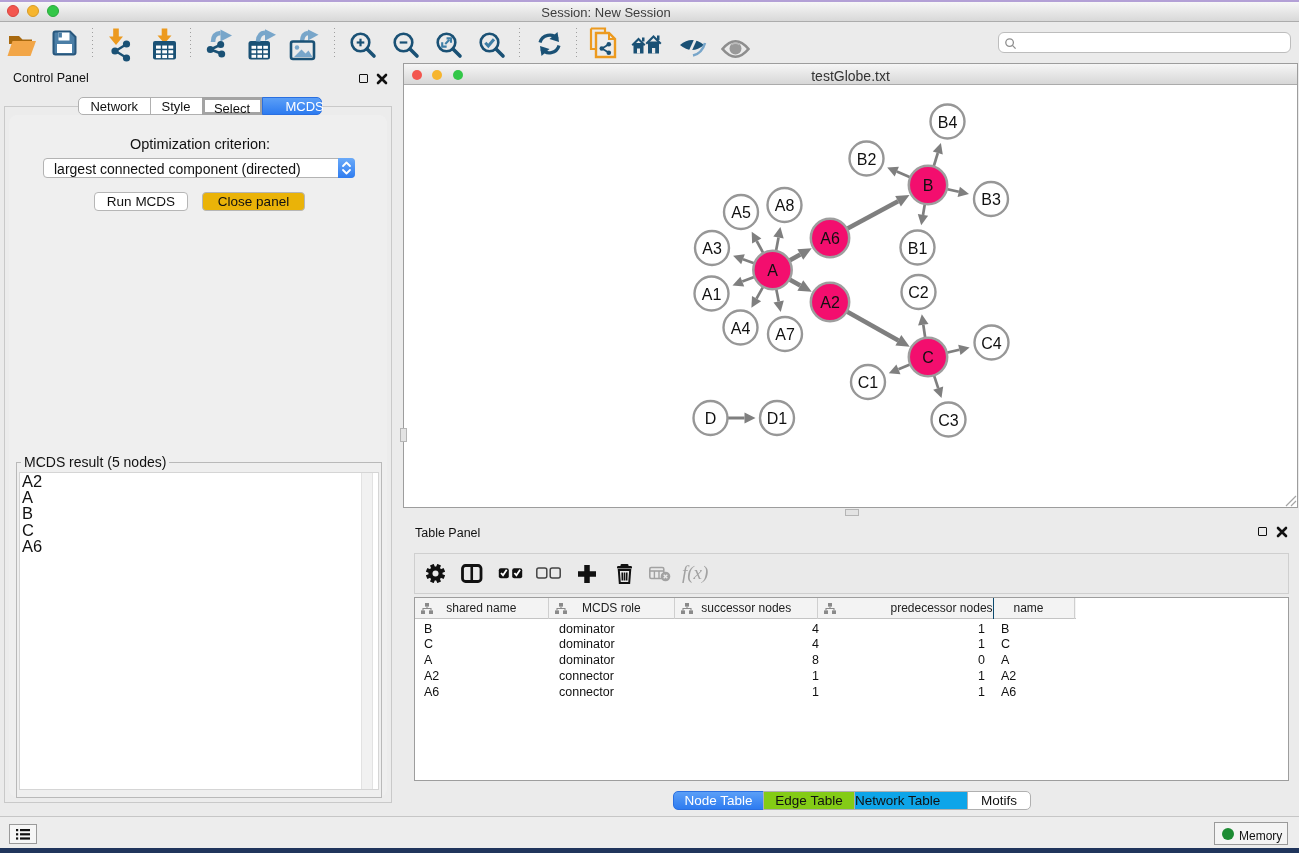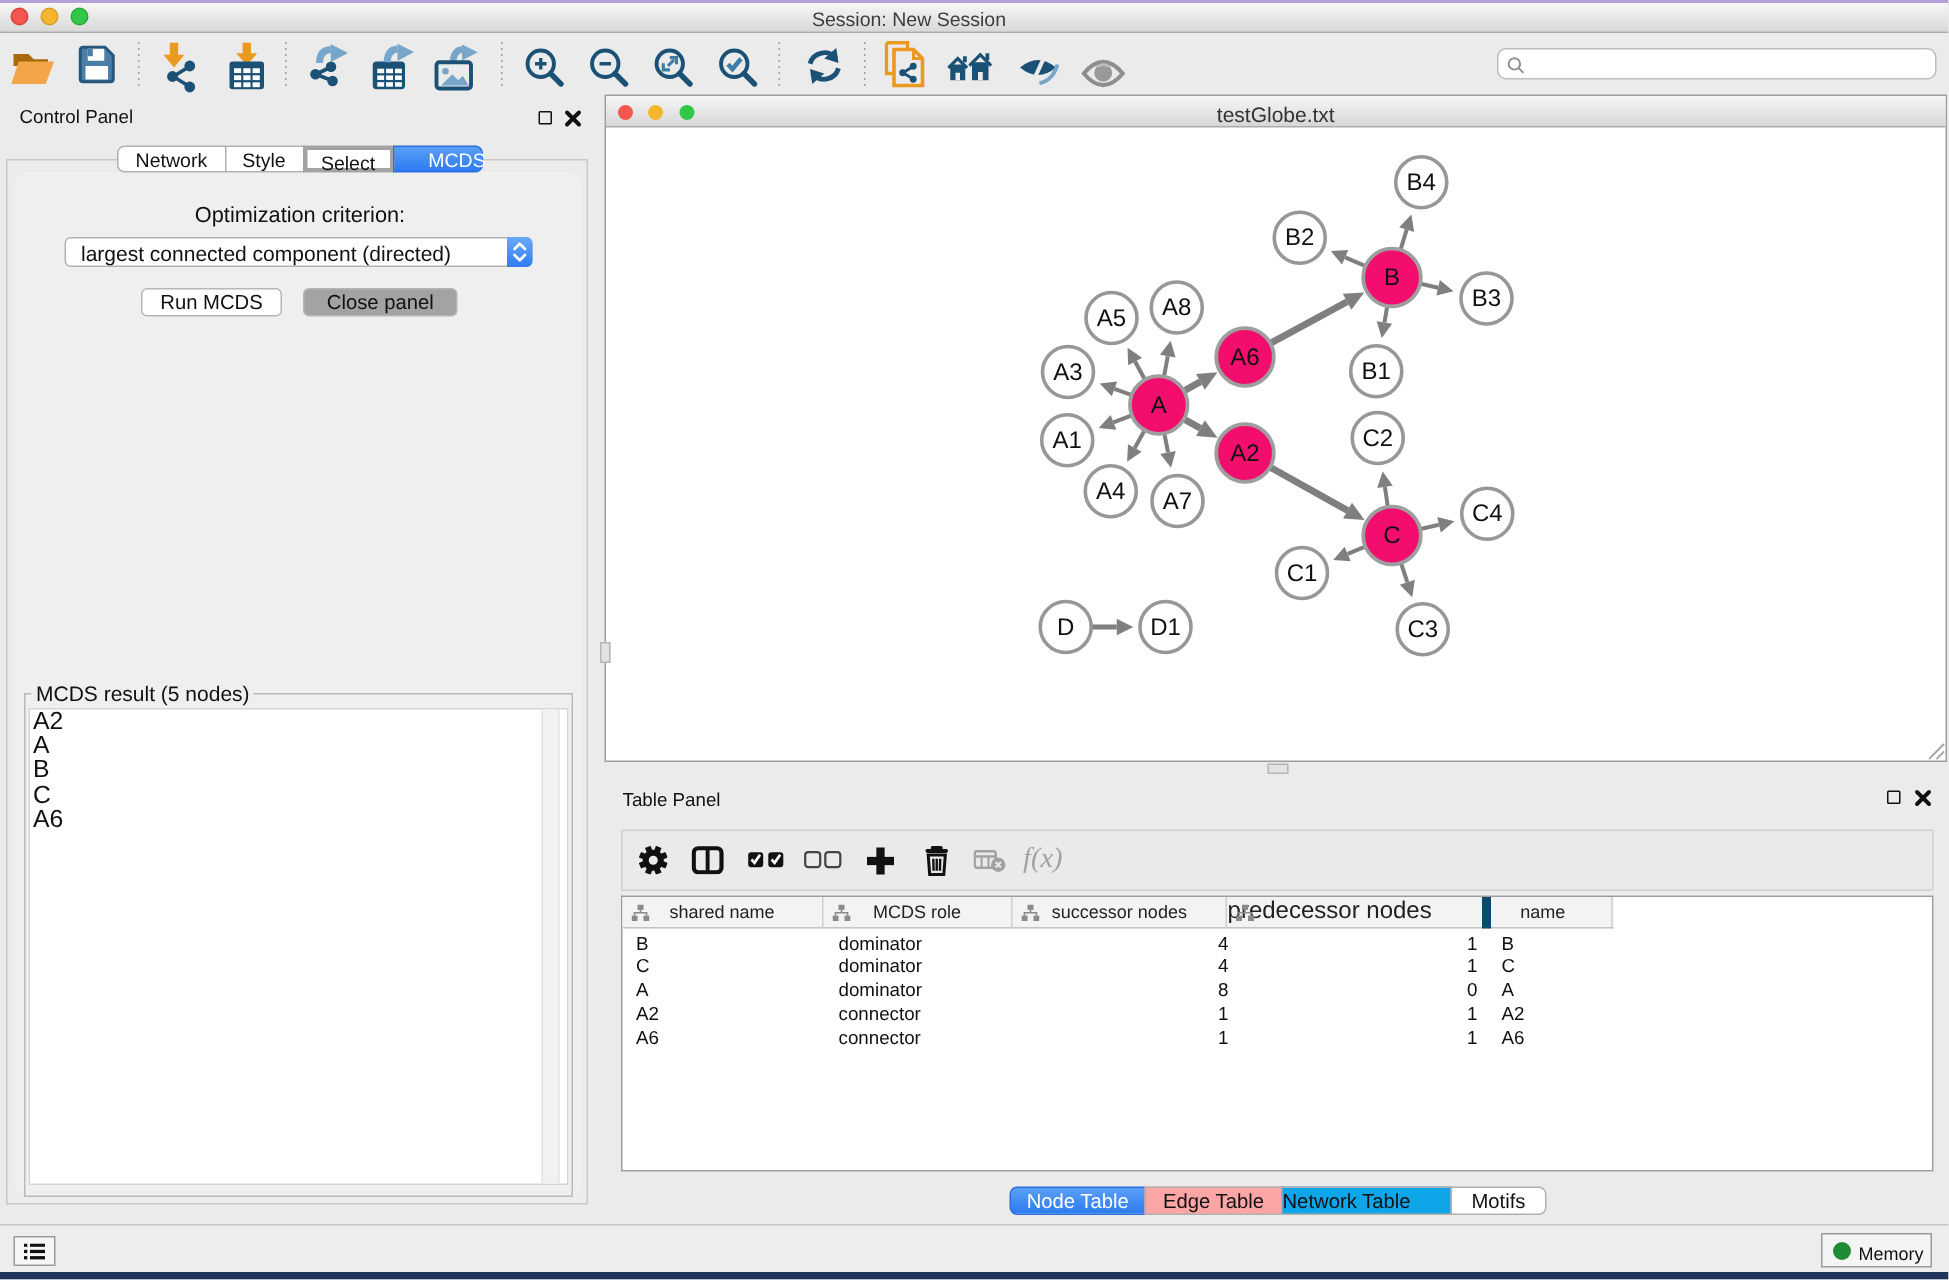--- a/index.html
+++ b/index.html
@@ -183,21 +183,21 @@
 
 <div class="abs" style="left:43px;top:158px;width:312px;height:20px;background:#fff;border:1px solid #b3b3b3;border-radius:4px;"></div>
 <div class="abs" style="left:54px;top:161px;font-size:14px;color:#111;">largest connected component (directed)</div>
 <div class="abs" style="left:338px;top:158px;width:17px;height:20px;background:linear-gradient(#6aaaf9,#2f7cf0);border-radius:0 4px 4px 0;"></div>
 <svg class="abs" style="left:341px;top:161px;" width="11" height="14" viewBox="0 0 11 14">
     <path d="M2 5 L5.5 1.5 L9 5" fill="none" stroke="#fff" stroke-width="1.8" stroke-linejoin="round" stroke-linecap="round"></path>
     <path d="M2 9 L5.5 12.5 L9 9" fill="none" stroke="#fff" stroke-width="1.8" stroke-linejoin="round" stroke-linecap="round"></path>
   </svg>
 
 <div class="abs" style="left:94px;top:192px;width:94px;height:19px;background:#fff;border:1px solid #b6b6b6;border-radius:4px;text-align:center;font-size:13.5px;line-height:18px;color:#111;">Run MCDS</div>
-<div class="abs" style="left:202px;top:192px;width:103px;height:19px;background:#a3a3a3;border:1px solid #b6b6b6;border-radius:4px;text-align:center;font-size:13.5px;line-height:18px;color:#111;">Close panel</div>
+<div class="abs" style="left:202px;top:192px;width:103px;height:19px;background:#eab308;border:1px solid #b6b6b6;border-radius:4px;text-align:center;font-size:13.5px;line-height:18px;color:#111;">Close panel</div>
 
 <div class="abs" style="left:16px;top:462px;width:366px;height:336px;border:1px solid #b9b9b9;"></div>
 <div class="abs" style="left:21px;top:454px;background:#efefef;padding:0 3px;font-size:14px;color:#111;">MCDS result (5 nodes)</div>
 <div class="abs" style="left:19px;top:472px;width:360px;height:318px;background:#fff;border:1px solid #d5d5d5;"></div>
 <div class="abs" style="left:361px;top:473px;width:12px;height:316px;background:#f1f1f1;border-left:1px solid #e2e2e2;border-right:1px solid #e2e2e2;"></div>
 <div id="mcdslist" class="abs" style="left:22px;top:473px;font-size:16.5px;color:#111;line-height:16.2px;">A2<br>A<br>B<br>C<br>A6</div>
 
 <div class="abs" style="left:403px;top:63px;width:895px;height:445px;background:#fff;border:1px solid #9d9d9d;"></div>
 <div class="abs" style="left:404px;top:64px;width:893px;height:21px;background:linear-gradient(#f6f6f6,#d7d7d7);border-bottom:1px solid #ababab;"></div>
 <div class="abs" style="left:412px;top:70px;width:10px;height:10px;border-radius:50%;background:#f3564f;"></div>
@@ -373,21 +373,21 @@
         <path d="M6 3.6 L6 5.5 M2 7.4 L2 5.5 L10 5.5 L10 7.4" fill="none" stroke="#8a8a8a" stroke-width="1.1"></path>
       </svg>MCDS role</div>
     <div class="abs" style="left:260.1px;top:0;width:143.3px;height:21px;border-right:1px solid #cfcfcf;font-size:12px;color:#222;text-align:center;line-height:20px;padding-right:0px;"><svg width="12" height="11" viewBox="0 0 12 11" style="position:absolute;left:6px;top:5px;">
         <g fill="#8a8a8a">
           <rect x="4" y="0" width="4" height="3.6"></rect>
           <rect x="0" y="7.4" width="4" height="3.6"></rect>
           <rect x="8" y="7.4" width="4" height="3.6"></rect>
         </g>
         <path d="M6 3.6 L6 5.5 M2 7.4 L2 5.5 L10 5.5 L10 7.4" fill="none" stroke="#8a8a8a" stroke-width="1.1"></path>
       </svg>successor nodes</div>
-    <div class="abs" style="left:403.4px;top:0;width:175.2px;height:21px;border-right:6px solid #0c4a6e;font-size:16px;color:#222;text-align:left;line-height:20px;padding-right:0px;"><svg width="12" height="11" viewBox="0 0 12 11" style="position:absolute;left:6px;top:5px;">
+    <div class="abs" style="left:403.4px;top:0;width:175.2px;height:21px;border-right:1px solid #0c4a6e;font-size:12px;color:#222;text-align:right;line-height:20px;padding-right:0px;"><svg width="12" height="11" viewBox="0 0 12 11" style="position:absolute;left:6px;top:5px;">
         <g fill="#8a8a8a">
           <rect x="4" y="0" width="4" height="3.6"></rect>
           <rect x="0" y="7.4" width="4" height="3.6"></rect>
           <rect x="8" y="7.4" width="4" height="3.6"></rect>
         </g>
         <path d="M6 3.6 L6 5.5 M2 7.4 L2 5.5 L10 5.5 L10 7.4" fill="none" stroke="#8a8a8a" stroke-width="1.1"></path>
       </svg>predecessor nodes</div>
     <div class="abs" style="left:578.6px;top:0;width:81.9px;height:21px;border-right:1px solid #cfcfcf;font-size:12px;color:#222;text-align:center;line-height:20px;padding-right:11px;">name</div>
   </div>
 <div id="tbody" class="abs" style="left:415px;top:619px;width:873px;height:161px;">
@@ -413,21 +413,21 @@
     <div class="abs" style="left:586px;top:49.9px;font-size:12.5px;color:#111;">A2</div>
     <div class="abs" style="left:9px;top:65.7px;font-size:12.5px;color:#111;">A6</div>
     <div class="abs" style="left:144px;top:65.7px;font-size:12.5px;color:#111;">connector</div>
     <div class="abs" style="left:304px;top:65.7px;width:100px;text-align:right;font-size:12.5px;color:#111;">1</div>
     <div class="abs" style="left:470px;top:65.7px;width:100px;text-align:right;font-size:12.5px;color:#111;">1</div>
     <div class="abs" style="left:586px;top:65.7px;font-size:12.5px;color:#111;">A6</div>
   </div>
 
 <div id="btabs" class="abs" style="left:673px;top:791px;height:19px;">
     <div class="abs" style="left:0px;top:0;width:91px;height:19px;background:linear-gradient(#5b9ff7,#2d7bf0);color:#fff;border:1px solid #2a6fe0;border-radius:5px 0 0 5px;font-size:13.5px;text-align:center;line-height:18px;">Node Table</div>
-    <div class="abs" style="left:90px;top:0;width:92px;height:19px;background:#fca5a5;color:#111;border:1px solid #b0b0b0;font-size:13.5px;text-align:center;line-height:18px;">Edge Table</div>
+    <div class="abs" style="left:90px;top:0;width:92px;height:19px;background:#84cc16;color:#111;border:1px solid #b0b0b0;font-size:13.5px;text-align:center;line-height:18px;">Edge Table</div>
     <div class="abs" style="left:181px;top:0;width:114px;height:19px;background:#0ea5e9;color:#111;border:1px solid #b0b0b0;font-size:13.5px;text-align:left;line-height:18px;">Network Table</div>
     <div class="abs" style="left:294px;top:0;width:64px;height:19px;background:#fff;color:#111;border:1px solid #b0b0b0;border-radius:0 5px 5px 0;font-size:13.5px;text-align:center;line-height:18px;">Motifs</div>
   </div>
 
 <div class="abs" style="left:0;top:816px;width:1299px;height:33px;background:#ededed;border-top:1px solid #c6c6c6;"></div>
 <div class="abs" style="left:9px;top:824px;width:28px;height:20px;background:#f6f6f6;border:1px solid #9a9a9a;"></div>
 <svg class="abs" style="left:16px;top:829px;" width="14" height="11" viewBox="0 0 14 11">
     <g fill="#111">
       <rect x="0" y="0" width="2.2" height="2.2"></rect>
       <rect x="0" y="4.2" width="2.2" height="2.2"></rect>

